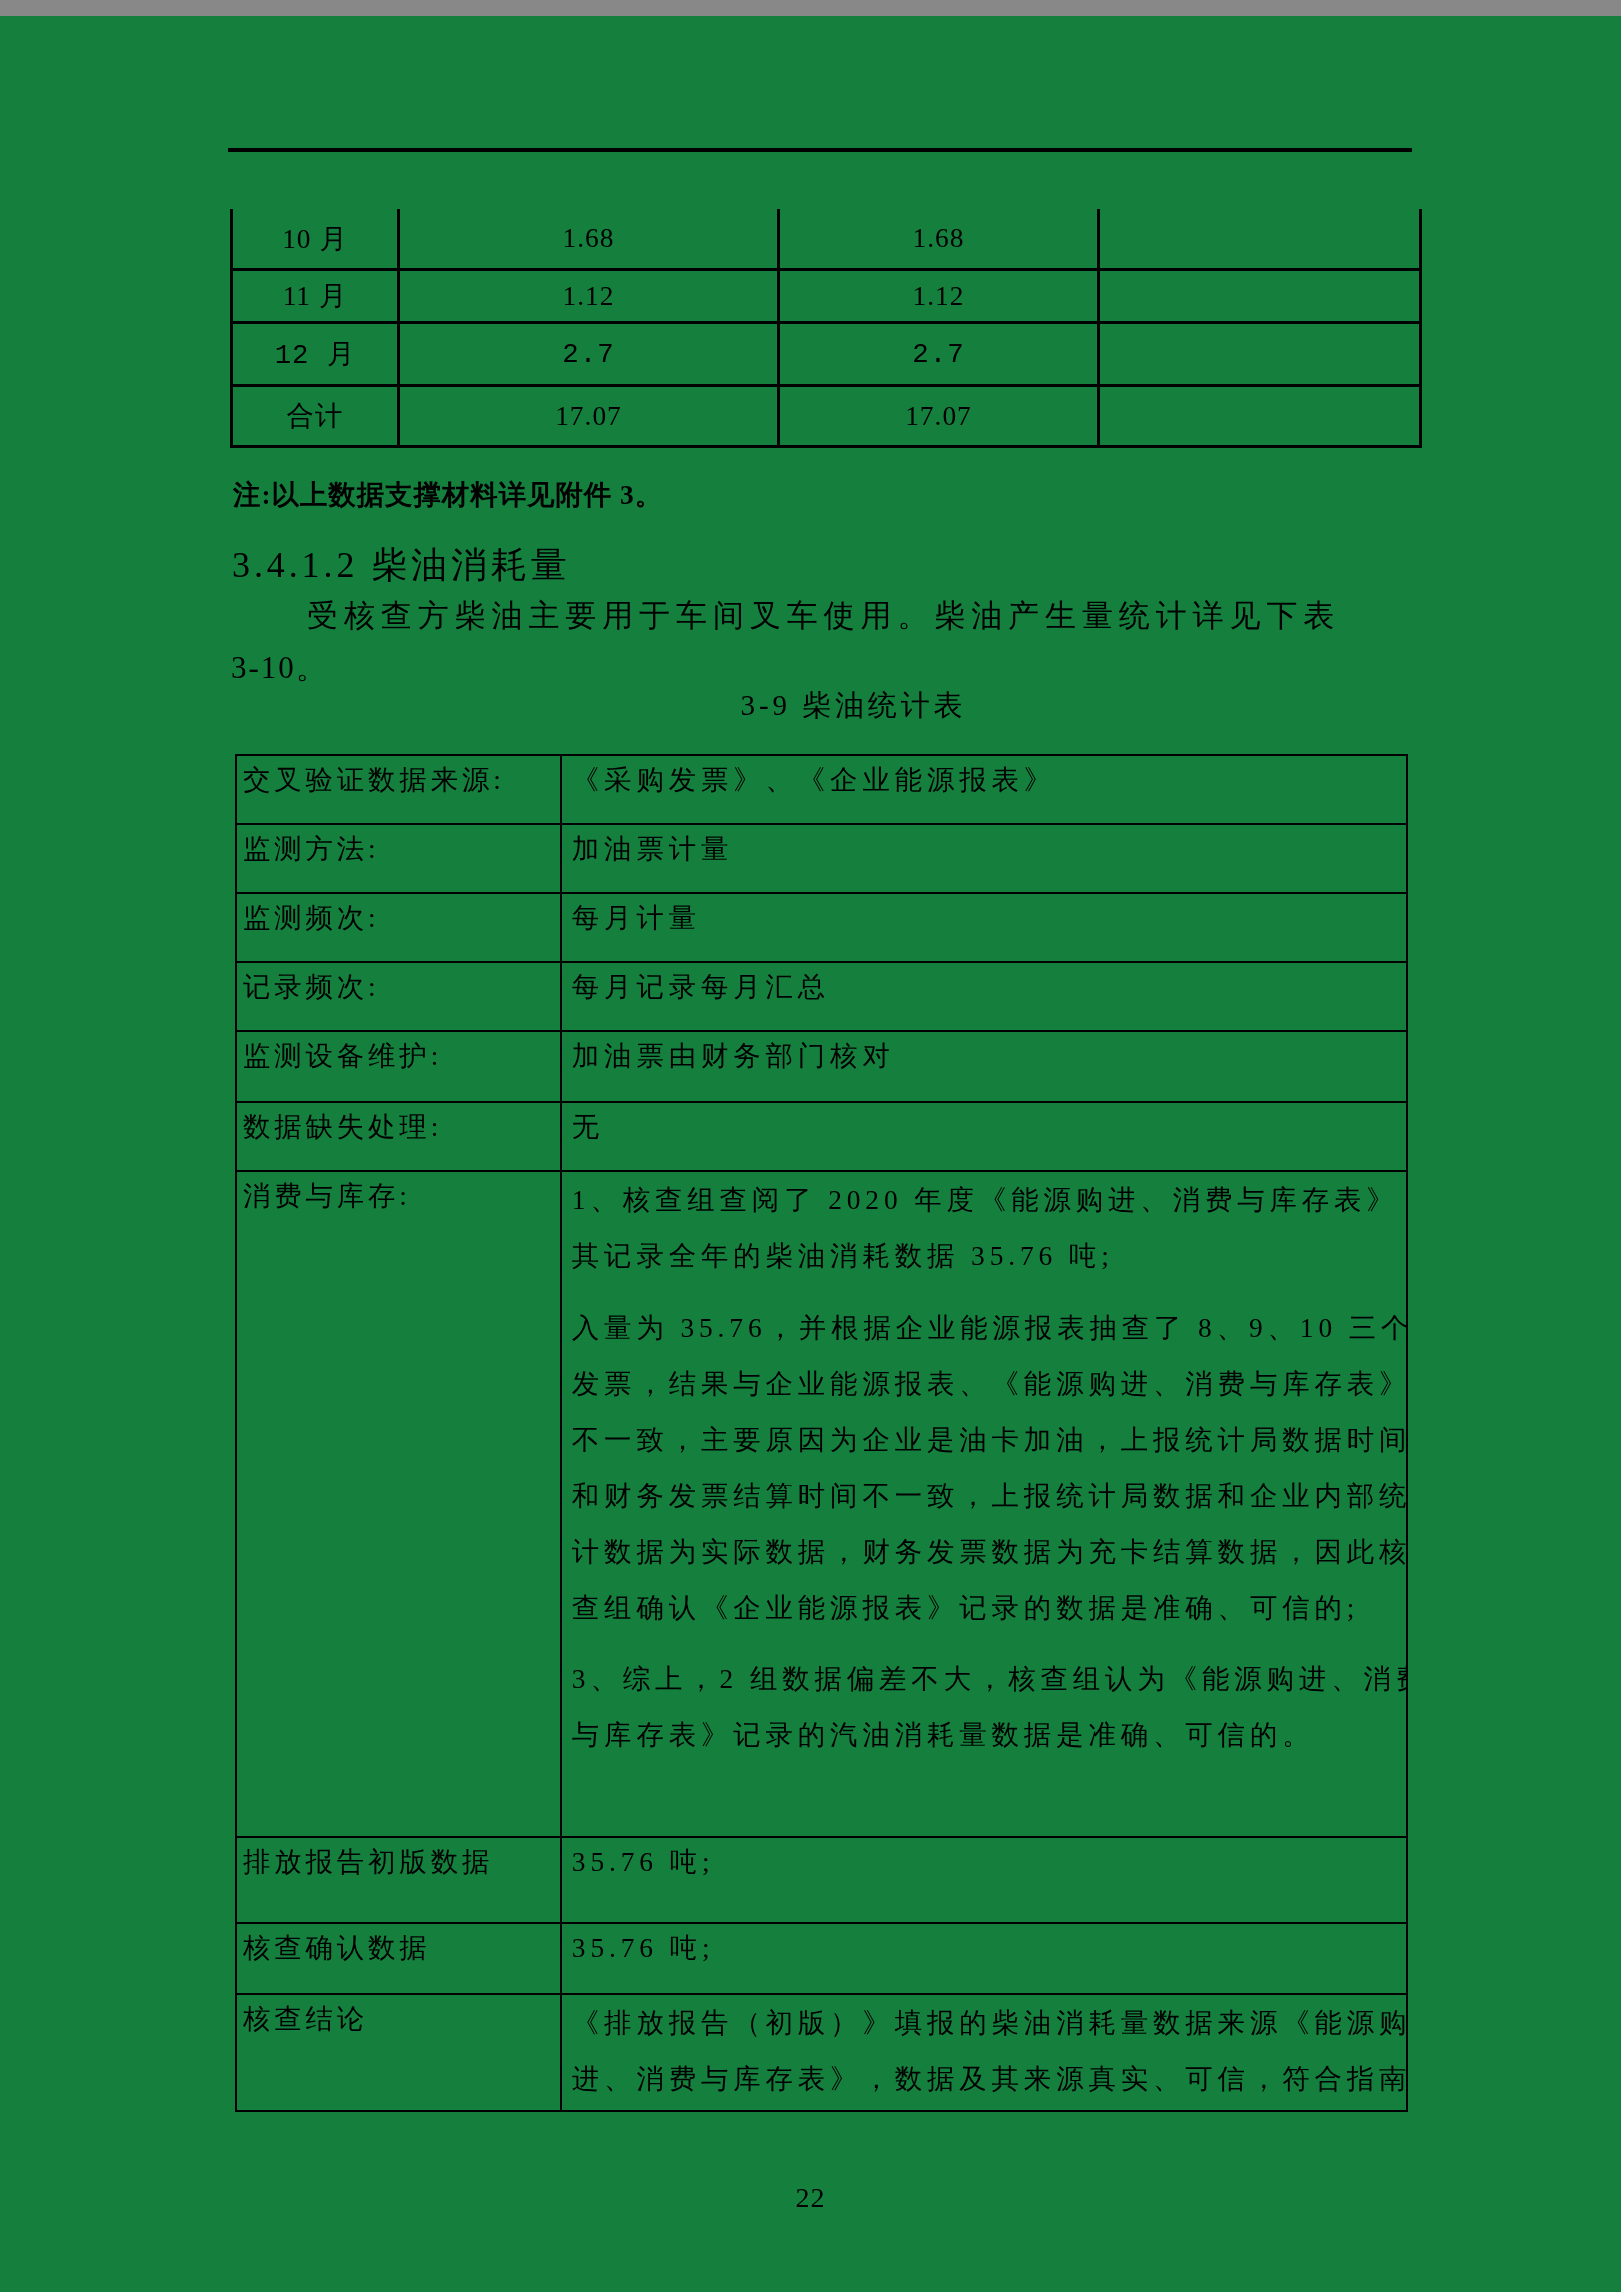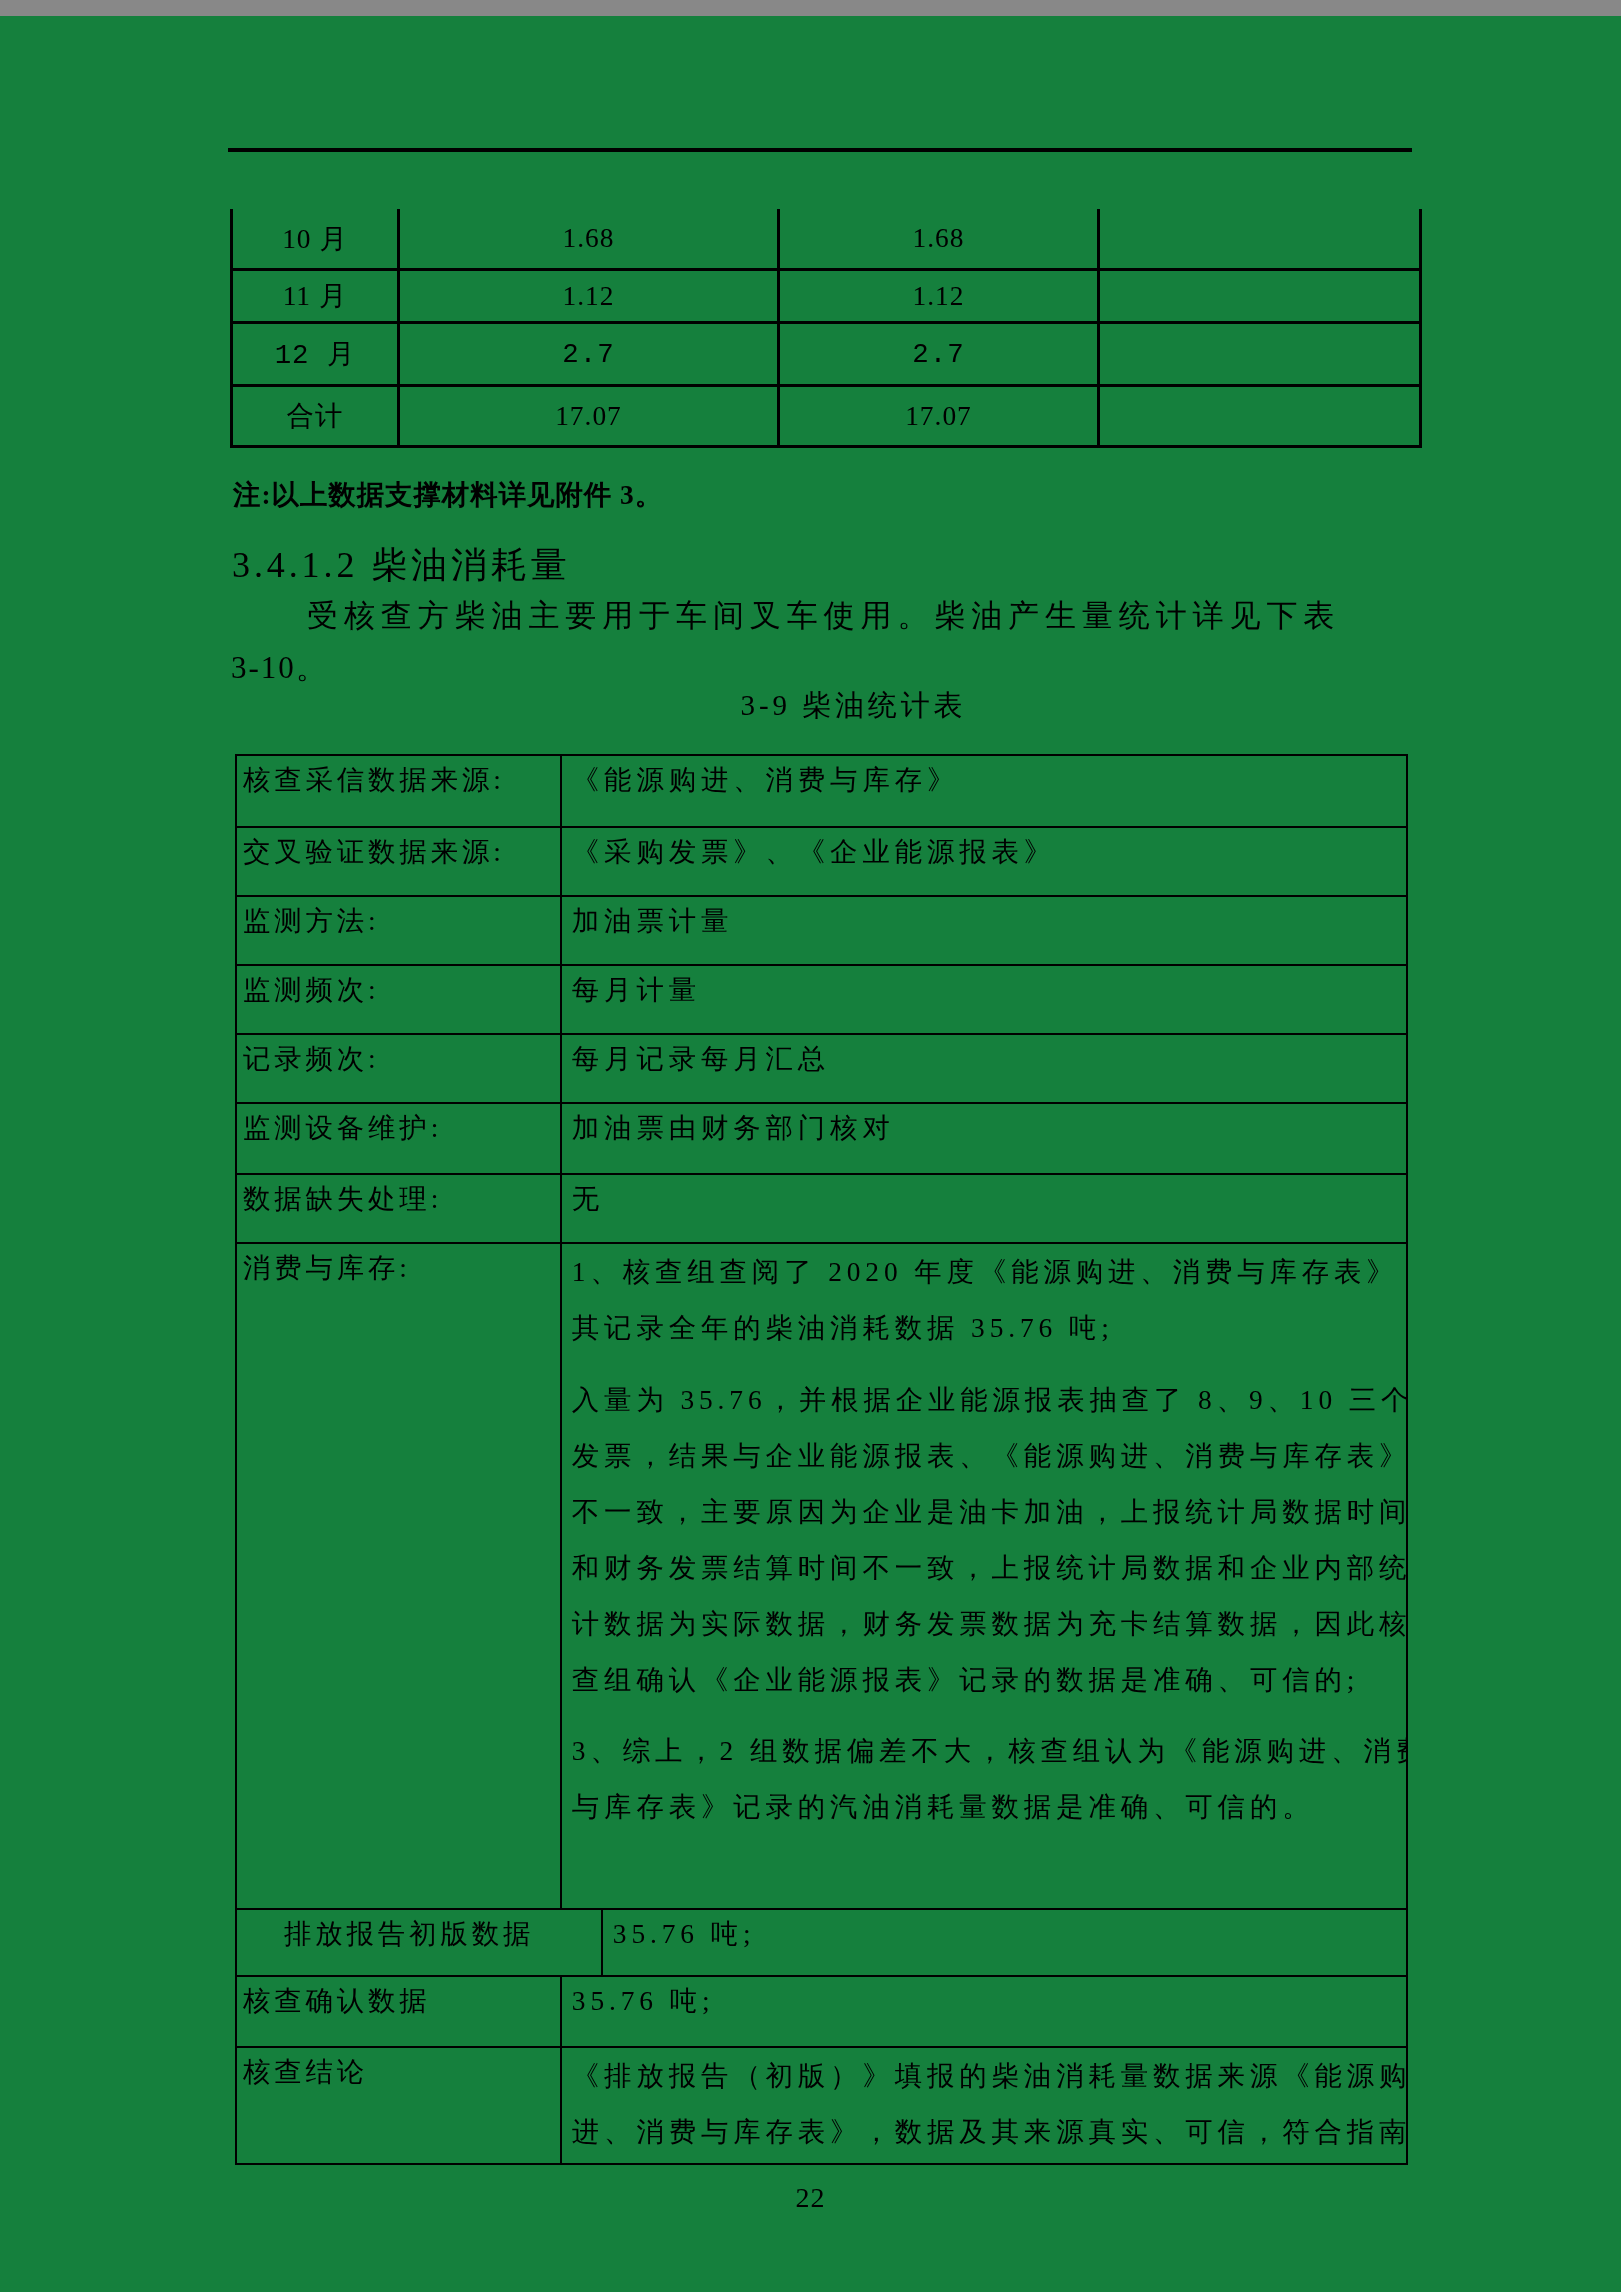--- a/index.html
+++ b/index.html
@@ -44,21 +44,21 @@
     padding:7.8px 3.9px 0 5.9px;
   }
   .mvalue {
     flex:1; font-size:27.4px; letter-spacing:4.9px; line-height:33px;
     padding:7.8px 3.9px 0 9.8px; overflow:hidden;
   }
   .mvalue.big { padding-top:0; }
   .pline { line-height:56px; white-space:nowrap; }
   .para.gap { margin-top:15.7px; }
   .h73{height:72px;} .h70{height:69px;} .h72{height:71px;} .h679{height:666px;}
-  .h68{height:67px;padding-left:41px;} .h117{height:115px;}
+  .h68{height:86px;} .h117{height:115px;}
 
   .pagenum { position:absolute; left:0; top:2166px; width:1621px; text-align:center;
              font-size:28px; letter-spacing:1px; }
 </style>
 </head>
 <body>
 
 <div class="page">
 
   <div class="hrule"></div>
@@ -92,24 +92,20 @@
 
   <div class="note">注:以上数据支撑材料详见附件 3。</div>
 
   <div class="heading">3.4.1.2 柴油消耗量</div>
   <div class="pline1">受核查方柴油主要用于车间叉车使用。柴油产生量统计详见下表</div>
   <div class="pline2">3-10。</div>
 
   <div class="ttitle">3-9 柴油统计表</div>
 
   <div class="mtable">
-    <div class="mrow h73">
-      <div class="mlabel">核查采信数据来源:</div>
-      <div class="mvalue">《能源购进、消费与库存》</div>
-    </div>
     <div class="mrow h70">
       <div class="mlabel">交叉验证数据来源:</div>
       <div class="mvalue">《采购发票》、《企业能源报表》</div>
     </div>
     <div class="mrow h70">
       <div class="mlabel">监测方法:</div>
       <div class="mvalue">加油票计量</div>
     </div>
     <div class="mrow h70">
       <div class="mlabel">监测频次:</div>

